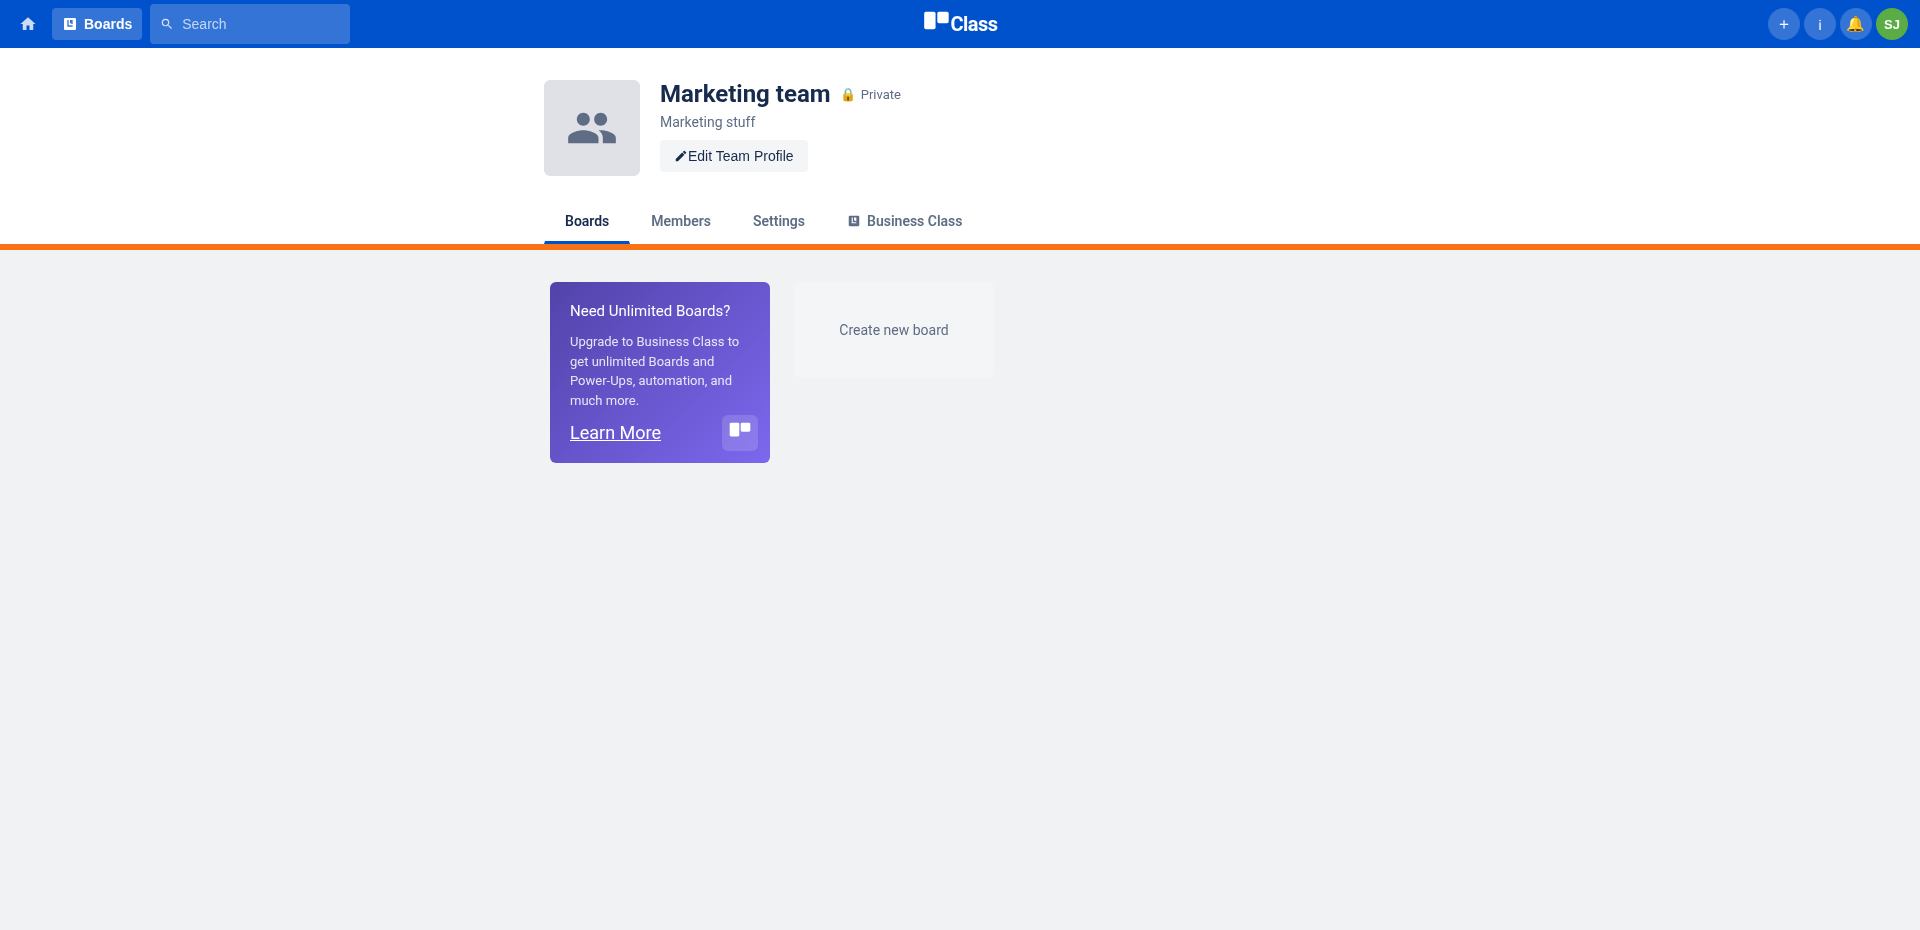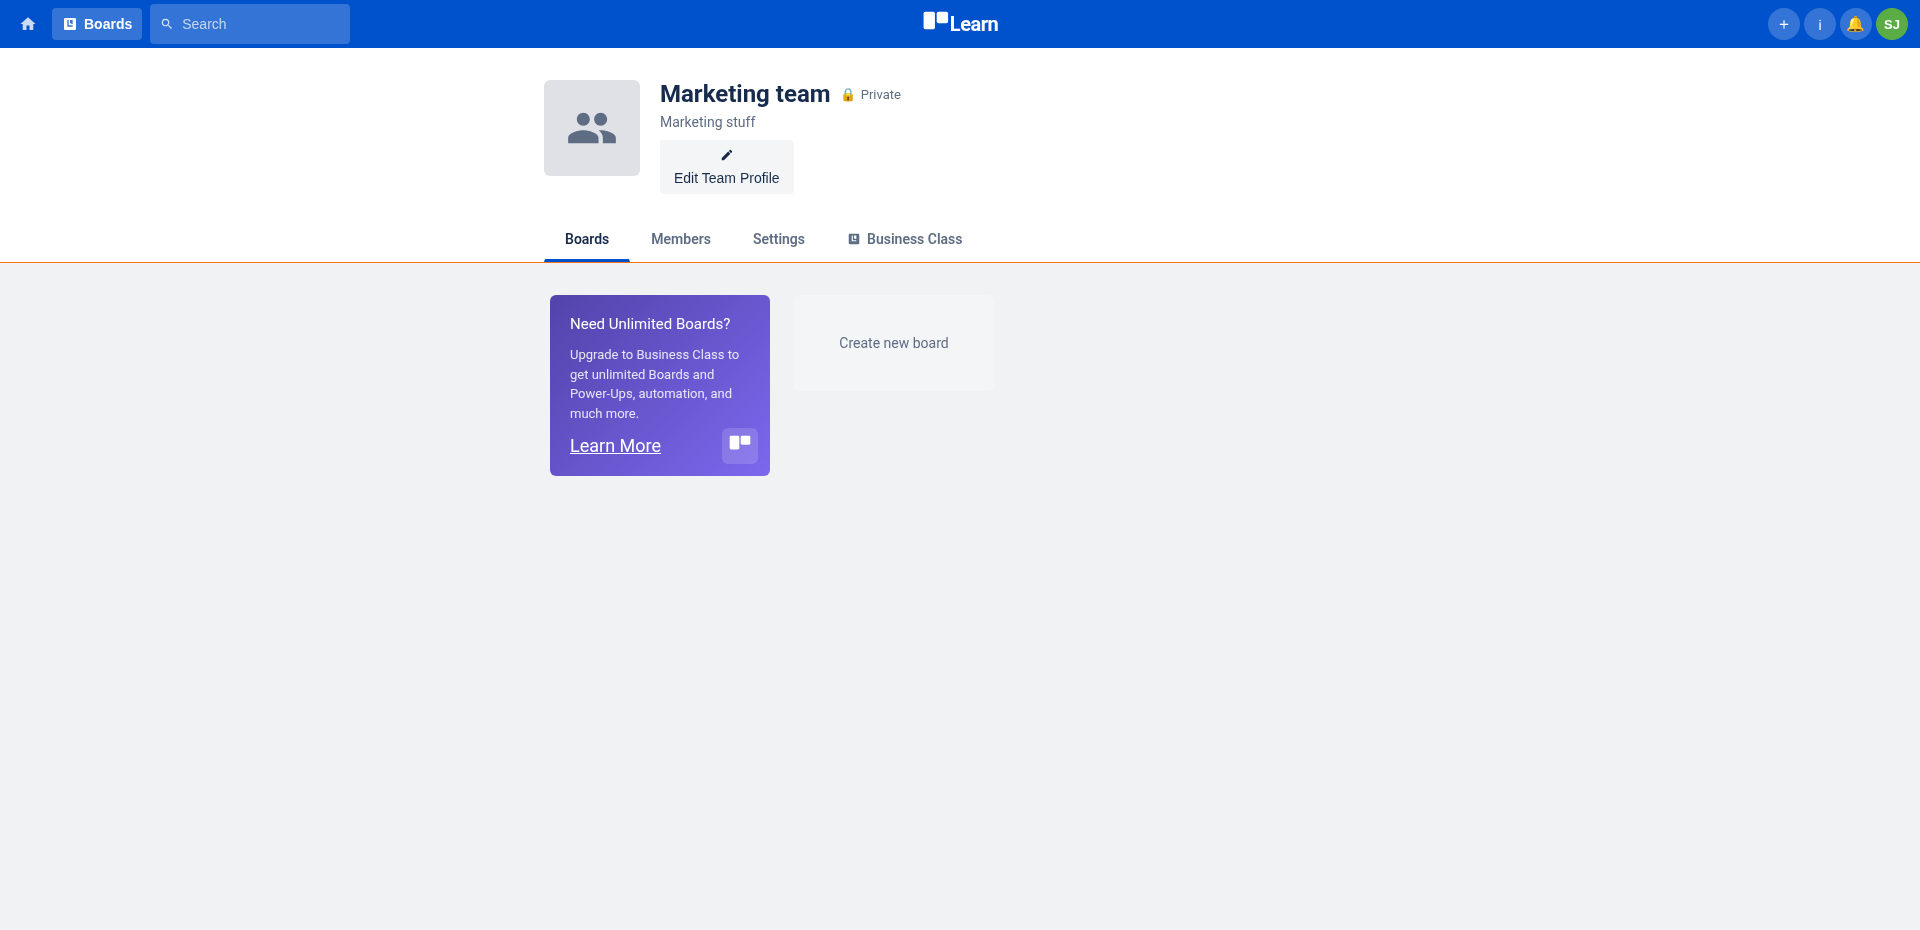--- a/index.html
+++ b/index.html
@@ -88,21 +88,21 @@
       font-weight: 700;
     }
 
     
     .main { background: #f1f2f4; min-height: calc(930px - 48px); }
 
     
     .team-header {
       background: white;
       padding: 32px 12px 0 0;
-      border-bottom: 1px solid #f97316;
+      border-bottom: 6px solid #f97316;
     }
     .team-header-inner {
       max-width: 900px;
       margin: 0 auto;
       padding: 0 40px;
     }
     .team-info {
       display: flex;
       align-items: flex-start;
       gap: 20px;
@@ -127,31 +127,30 @@
       display: flex; align-items: center; gap: 4px;
       font-size: 13px;
       color: #5e6c84;
     }
     .lock-icon { font-size: 13px; color: #e53e3e; }
     .team-desc {
       font-size: 14px;
       color: #5e6c84;
     }
     .edit-profile-btn {
-      display: flex; align-items: center; gap: 8px;
+      display: flex; align-items: center; 
       background: #f4f5f7;
       border: none;
       border-radius: 4px;
       padding: 8px 14px;
       font-size: 14px;
       color: #172b4d;
       cursor: pointer;
       margin-top: 4px;
       width: fit-content;
-      flex-direction: column;
     }
 
     
     .tabs {
       display: flex;
       gap: 0;
       margin-top: 16px;
     }
     .tab {
       padding: 12px 20px;
@@ -255,21 +254,21 @@
     </svg>
     <input type="text" placeholder="Search" style="">
   </div>
 
   <div class="nav-logo">
     <svg width="28" height="28" viewBox="0 0 32 32" fill="white">
       <rect x="0" y="0" width="32" height="32" rx="5" fill="none"></rect>
       <rect x="2" y="2" width="13" height="20" rx="2" fill="white"></rect>
       <rect x="17" y="2" width="13" height="13" rx="2" fill="white"></rect>
     </svg>
-    <span style="font-size:20px; font-weight:700; color:white; letter-spacing:-0.5px;">Learn</span>
+    <span style="font-size:20px; font-weight:700; color:white; letter-spacing:-0.5px;">Class</span>
   </div>
 
   <div class="nav-right">
     <button class="nav-icon-btn" title="Create">
       <span>＋</span>
     </button>
     <button class="nav-icon-btn" title="Info">
       <span style="font-size:14px;">ℹ</span>
     </button>
     <button class="nav-icon-btn" title="Notifications">

